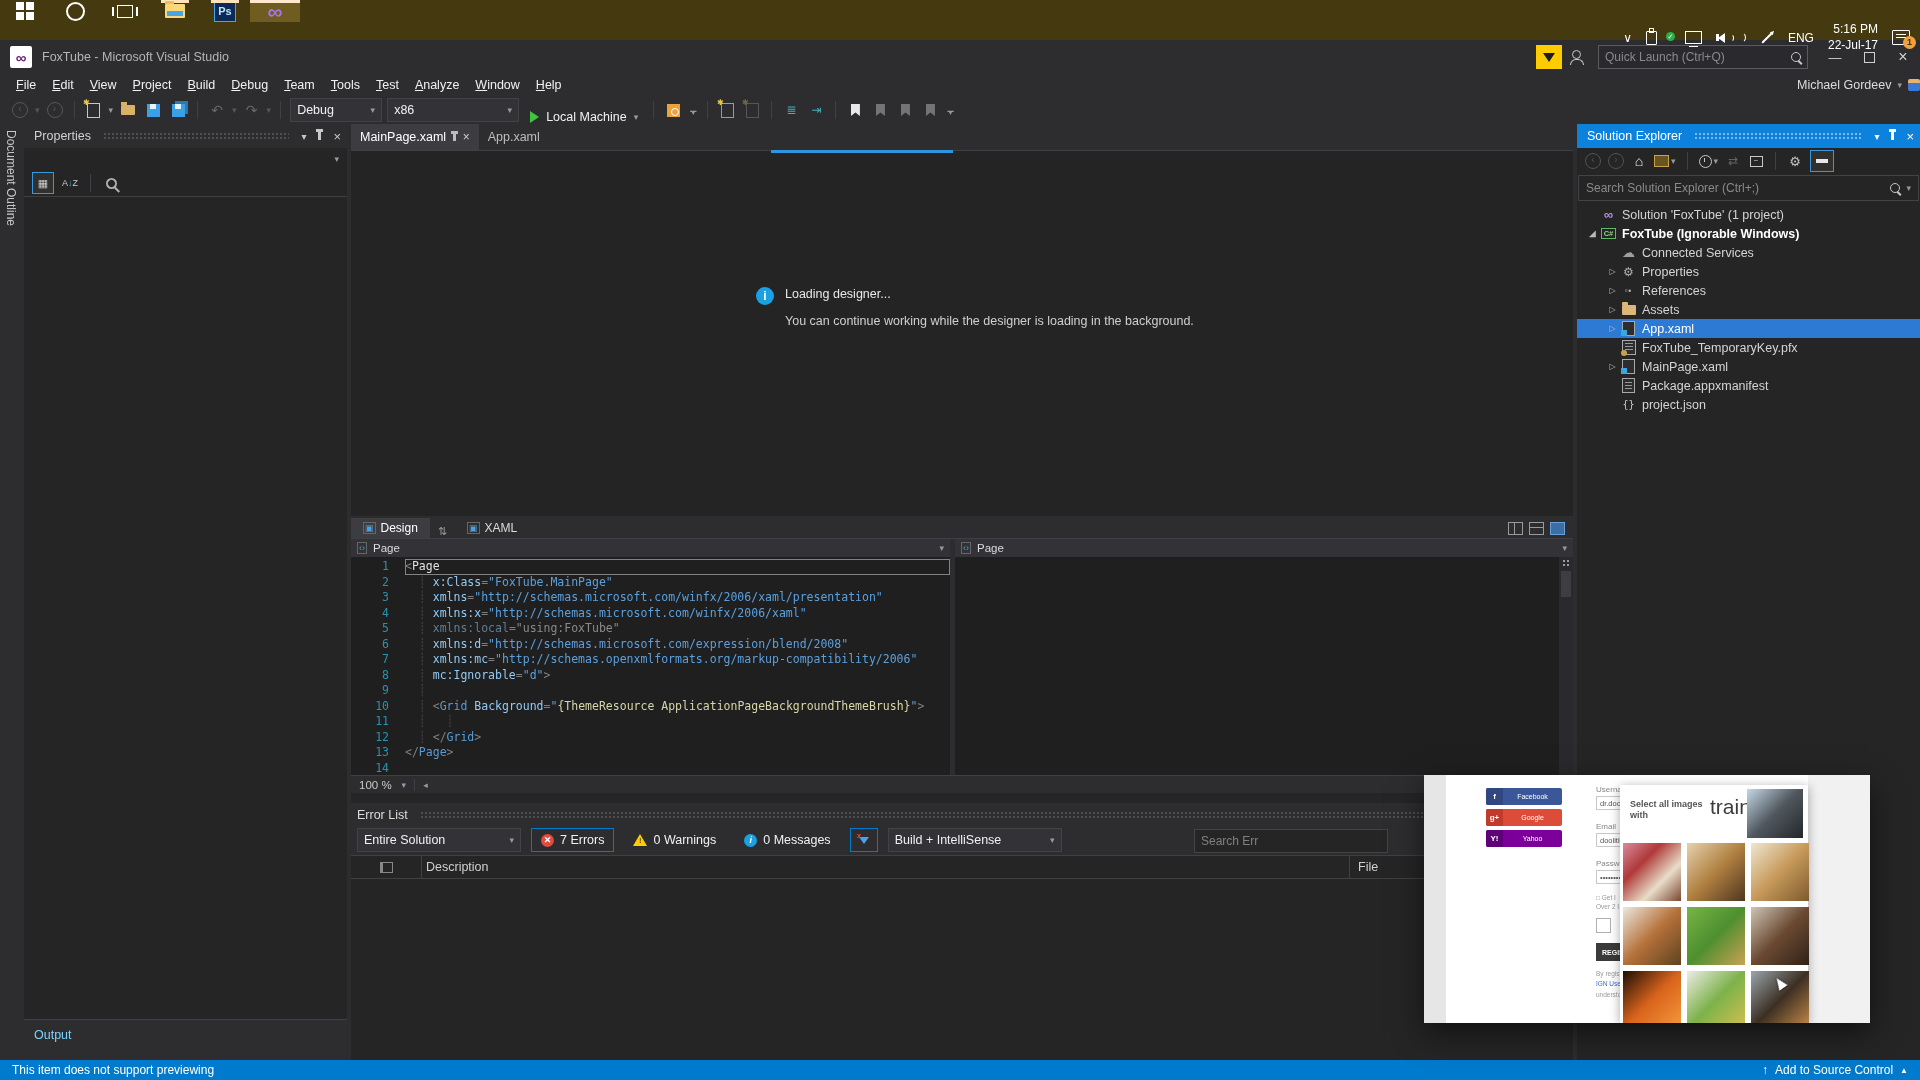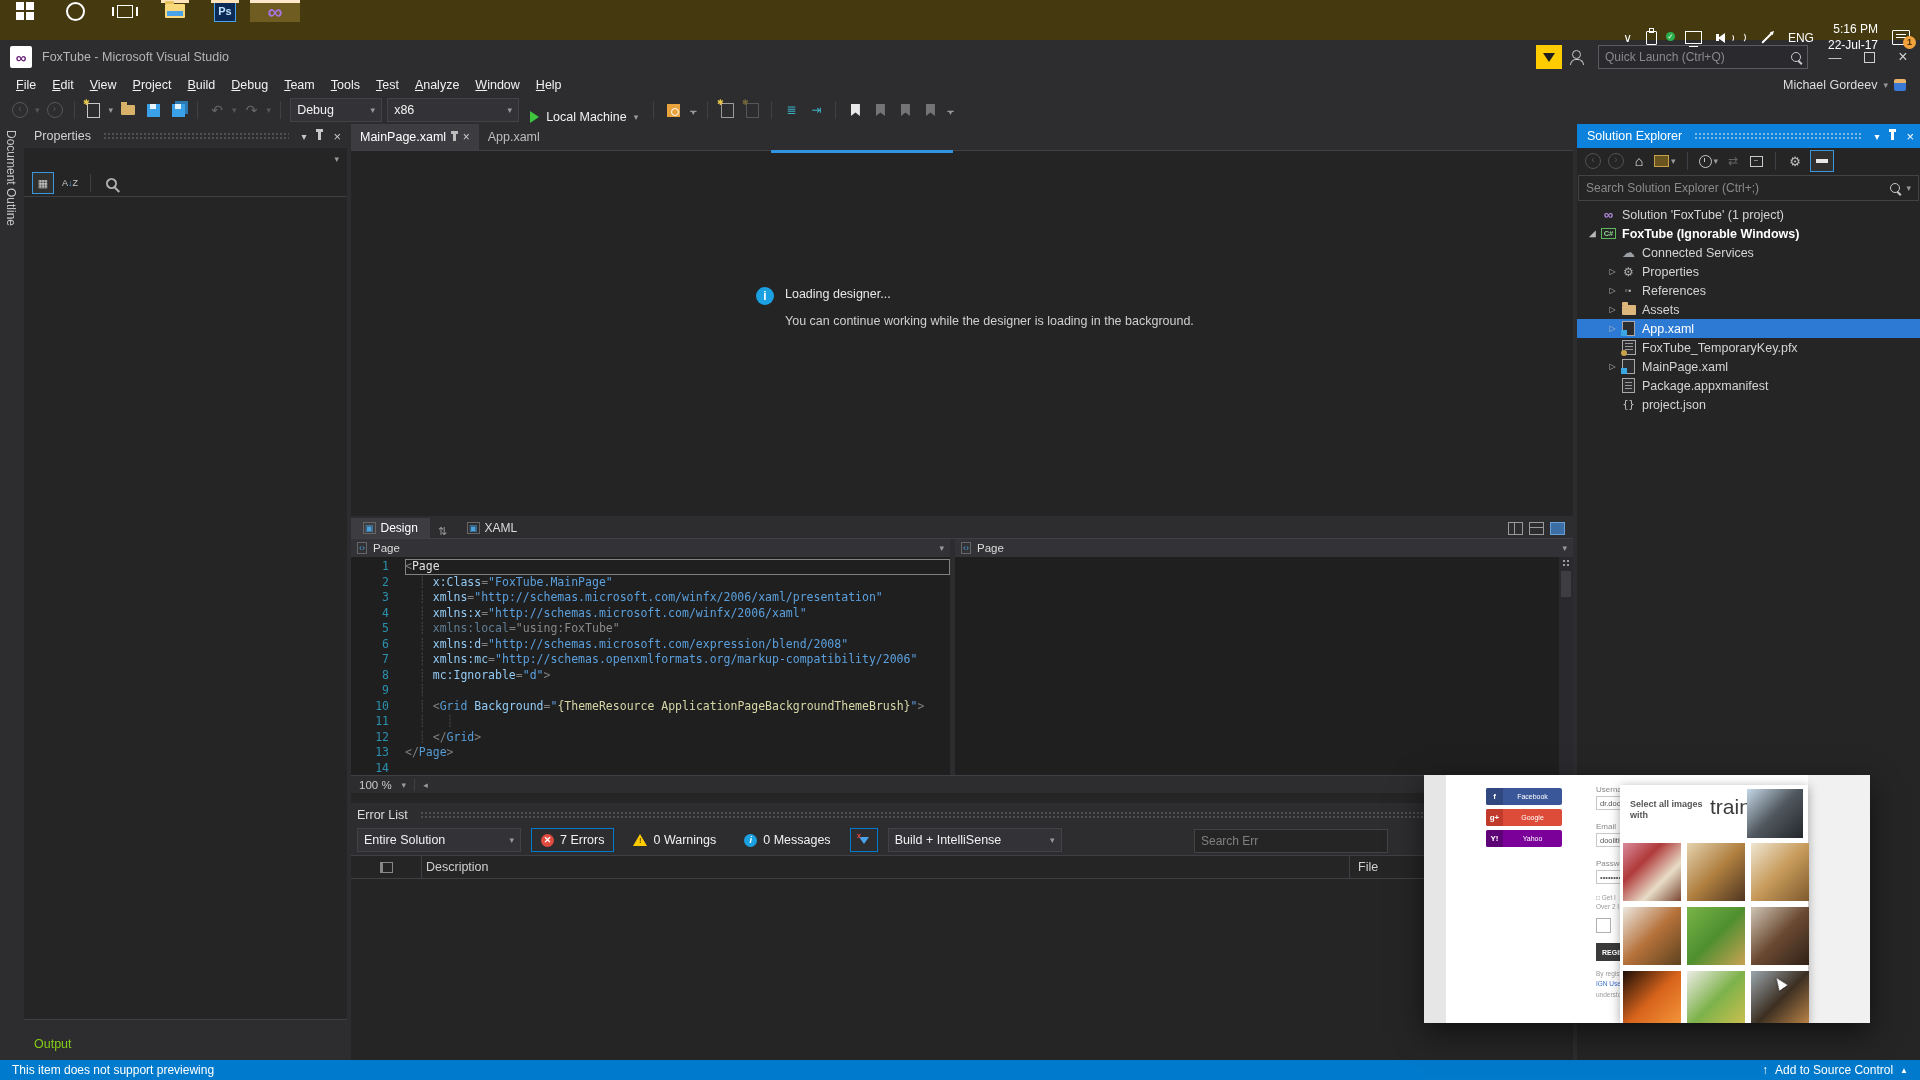--- a/index.html
+++ b/index.html
@@ -59,21 +59,21 @@
   .mag{width:8px;height:8px;border:1.5px solid #c8c8c8;border-radius:50%;position:relative;flex:none;}
   .mag:after{content:"";position:absolute;left:7px;top:7px;width:5px;height:1.5px;background:#c8c8c8;transform:rotate(45deg);transform-origin:0 0;}
   .winctl{display:flex;height:100%;align-items:stretch;}
   .winctl>div{width:34px;display:flex;align-items:center;justify-content:center;color:#d0d0d0;cursor:pointer;font-size:13px;}
   .restore-g{width:9px;height:9px;border:1px solid #d0d0d0;position:relative;background:#2d2d30;}
   .restore-g:before{content:"";position:absolute;left:2px;top:-4px;width:9px;height:9px;border:1px solid #d0d0d0;z-index:-1;}
   
   .menubar{position:absolute;left:0;top:34px;right:0;height:22px;display:flex;align-items:center;padding-left:8px;color:#f1f1f1;}
   .menu-item{padding:2px 8px;cursor:pointer;}
   .menu-item u{text-decoration:underline;}
-  .mb-right{margin-left:auto;display:flex;align-items:center;gap:6px;padding-right:14px;color:#dcdcdc;}
+  .mb-right{margin-left:auto;display:flex;align-items:center;gap:6px;color:#dcdcdc;}
   .mini-man{width:12px;height:12px;background:linear-gradient(180deg,#e8b46a 30%,#3a7ad4 30%);border-radius:2px;}
   .caret{font-size:9px;color:#999;}
   
   .vstoolbar{position:absolute;left:0;top:56px;right:0;height:28px;display:flex;align-items:center;gap:5px;padding-left:10px;}
   .tsep{width:1px;height:18px;background:#3f3f46;margin:0 4px;}
   .ti{width:20px;height:20px;display:flex;align-items:center;justify-content:center;cursor:pointer;position:relative;}
   .dim{opacity:.38;}
   .navcirc{width:14px;height:14px;border:1.5px solid #999;border-radius:50%;color:#999;font-size:10px;line-height:12px;text-align:center;}
   .doc-sh{width:11px;height:13px;border:1px solid #c8c8c8;background:#2d2d30;position:relative;}
   .doc-sh:before{content:"✱";position:absolute;left:-5px;top:-6px;color:#e8c84a;font-size:8px;}
@@ -104,21 +104,21 @@
   .pin-ic:before{content:"";position:absolute;top:-3px;left:-2px;width:7px;height:3px;background:#c8c8c8;}
   .props-combo{height:22px;display:flex;align-items:center;justify-content:flex-end;padding:0 8px;background:#252526;}
   .props-tools{height:26px;display:flex;align-items:center;gap:6px;padding:0 8px;border-bottom:1px solid #3f3f46;}
   .pt-ic{width:20px;height:20px;display:flex;align-items:center;justify-content:center;color:#c8c8c8;cursor:pointer;font-size:11px;}
   .pt-ic.sel{border:1px solid #3a96dd;background:#30302f;}
   .az{font-size:9px;letter-spacing:0;}
   .az b{color:#4aa3e8;font-weight:normal;}
   .key-ic{width:7px;height:7px;border:2px solid #b0b0b0;border-radius:50%;position:relative;transform:rotate(-45deg);}
   .key-ic:after{content:"";position:absolute;left:2px;top:8px;width:2px;height:7px;background:#b0b0b0;}
   .props-body{flex:1;background:#252526;}
-  .outputpanel{flex:none;height:32px;border-top:1px solid #3f3f46;background:#2d2d30;display:flex;align-items:center;padding:8px 0 0 10px;color:#84cc16;}
+  .outputpanel{flex:none;height:32px;border-top:1px solid #3f3f46;background:#2d2d30;display:flex;align-items:flex-start;padding:8px 0 0 10px;color:#7dd3fc;}
   
   .editorcol{flex:1;display:flex;flex-direction:column;background:#252526;min-width:0;border-right:4px solid #2d2d30;}
   .doctabs{height:26px;display:flex;align-items:stretch;background:#2d2d30;flex:none;}
   .dtab{display:flex;align-items:center;gap:7px;padding:0 9px;color:#bdbdbd;cursor:pointer;font-size:12.5px;}
   .dtab.active{background:#3c3c41;color:#fff;}
   .dtab .x{font-size:12px;color:#d0d0d0;}
   .tabpin{width:2.5px;height:7px;background:#bdbdbd;position:relative;}
   .tabpin:before{content:"";position:absolute;top:-2.5px;left:-2px;width:6.5px;height:2.5px;background:#bdbdbd;}
   .designer{height:365px;background:#242424;position:relative;flex:none;border-top:1px solid #3f3f46;}
   .progressbar{position:absolute;left:420px;top:-1px;width:182px;height:3px;background:#3095e0;}

